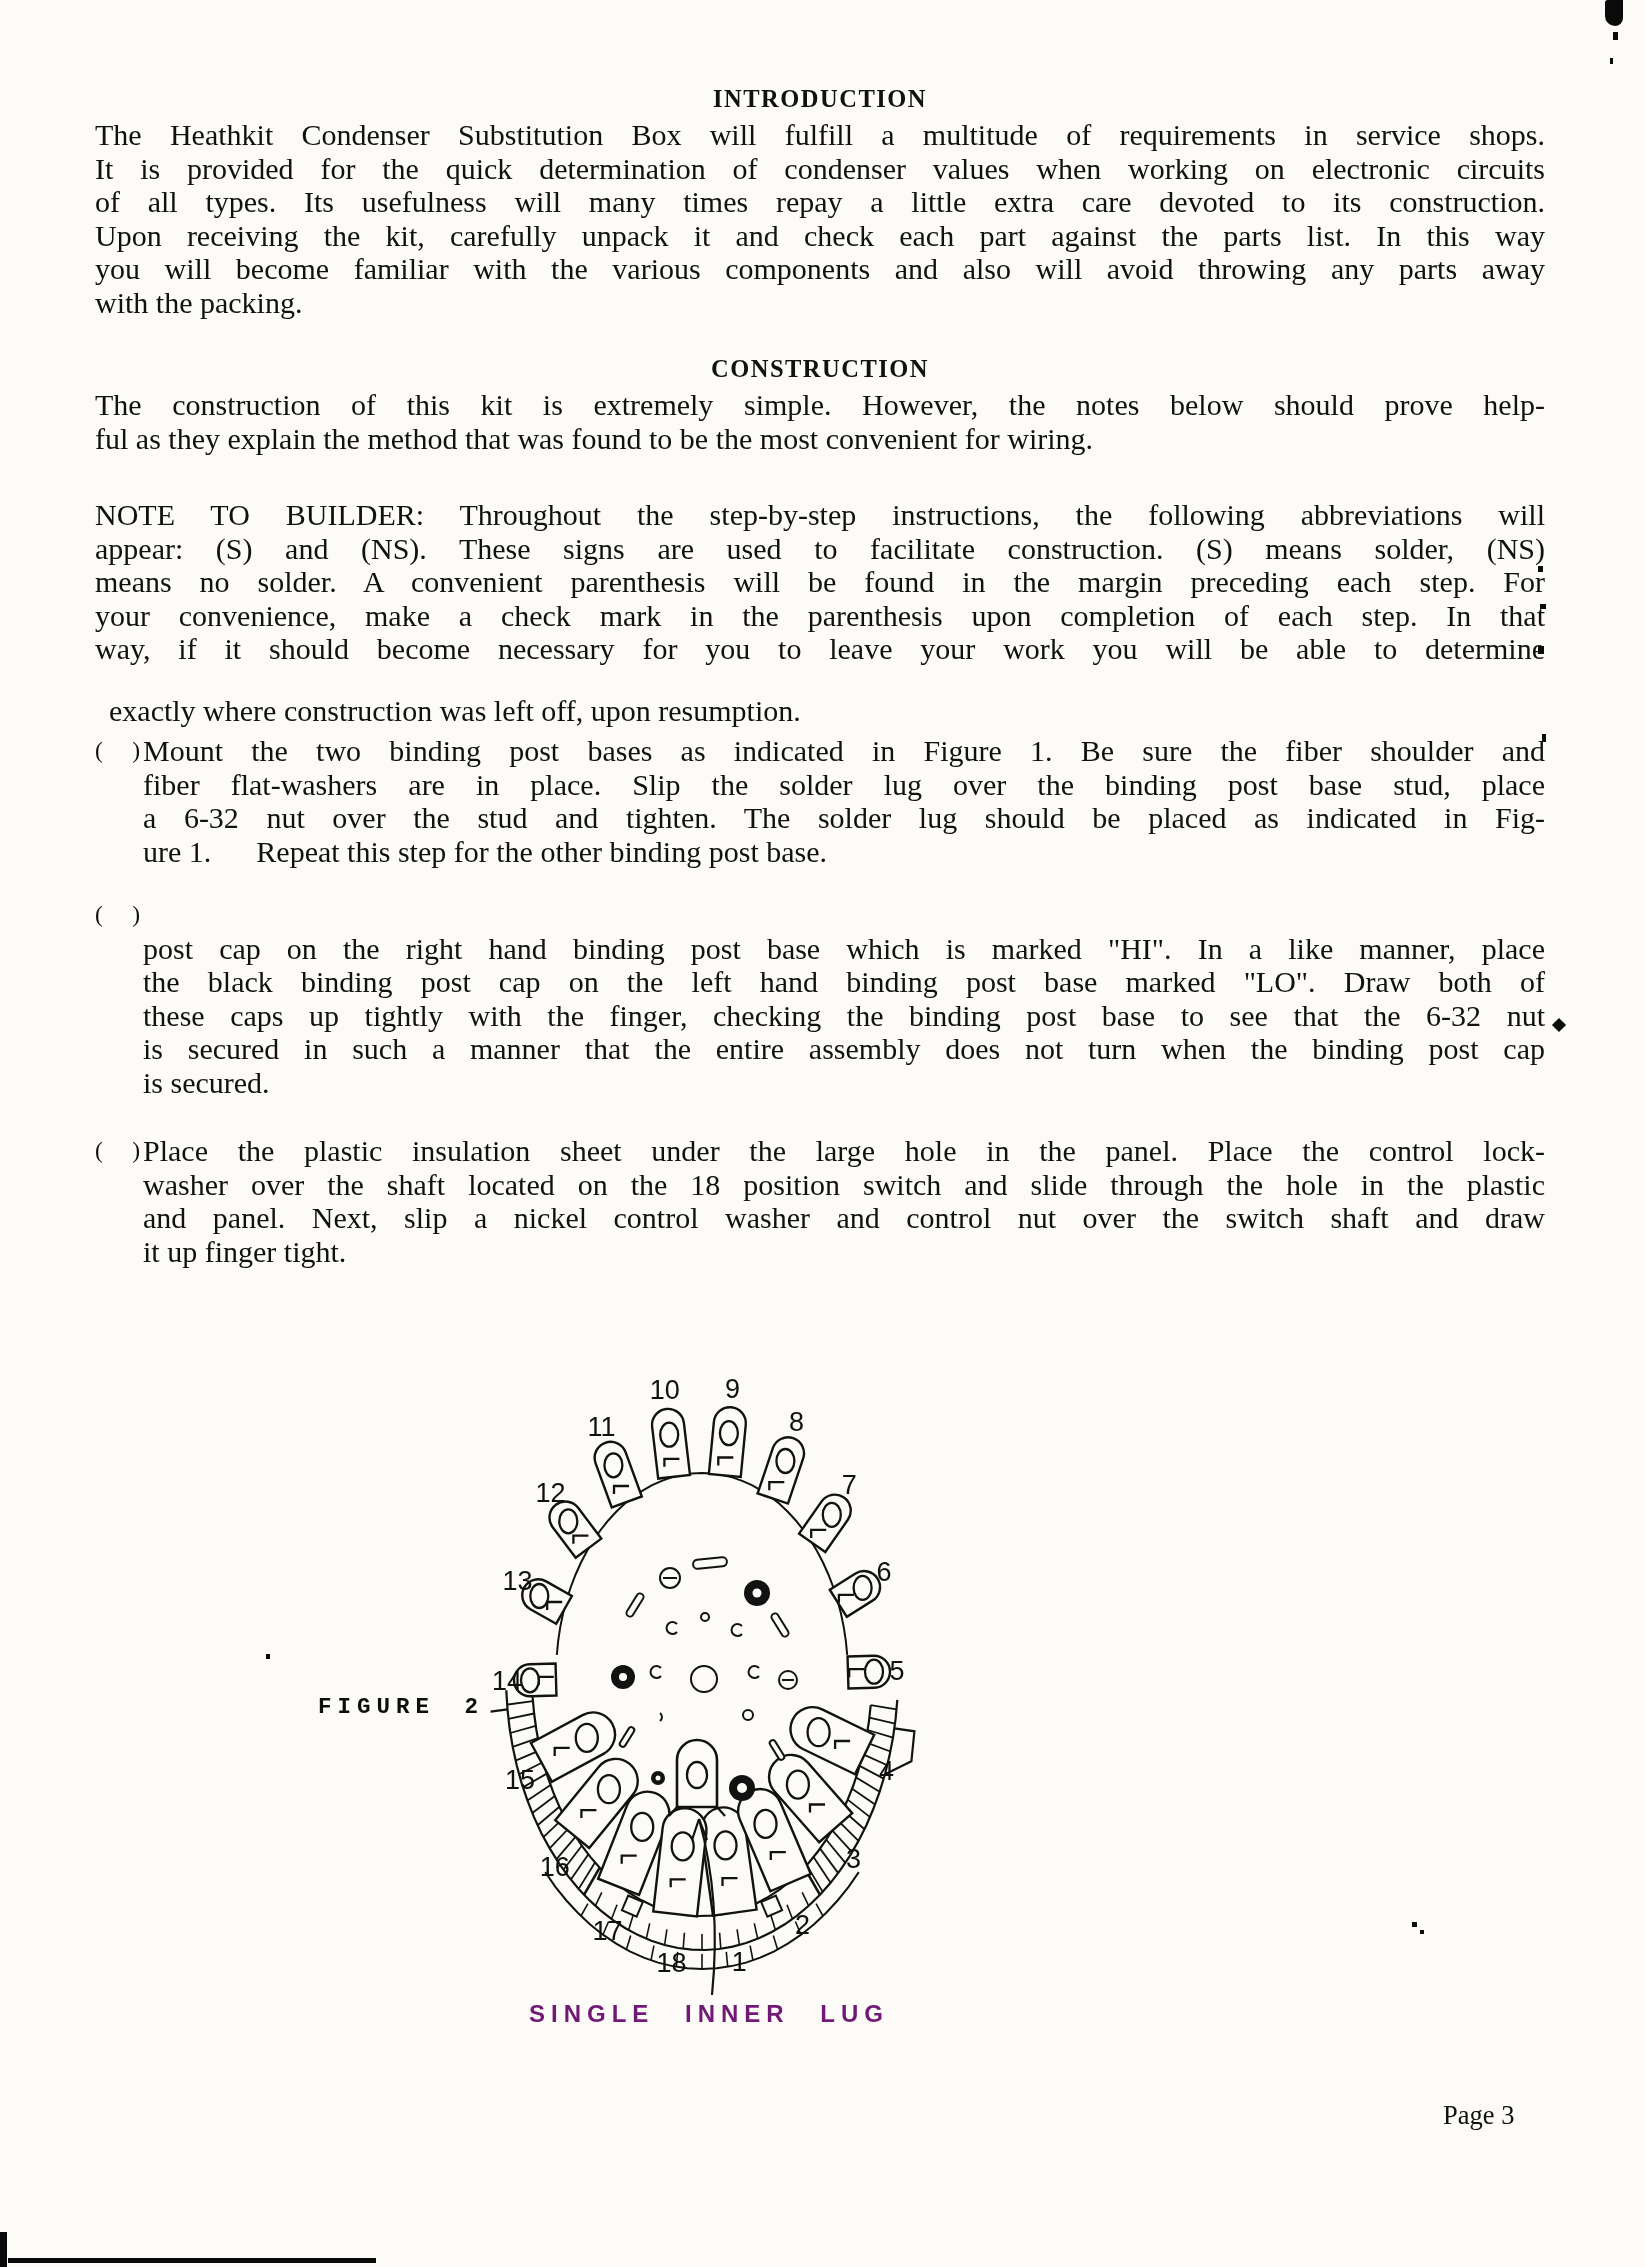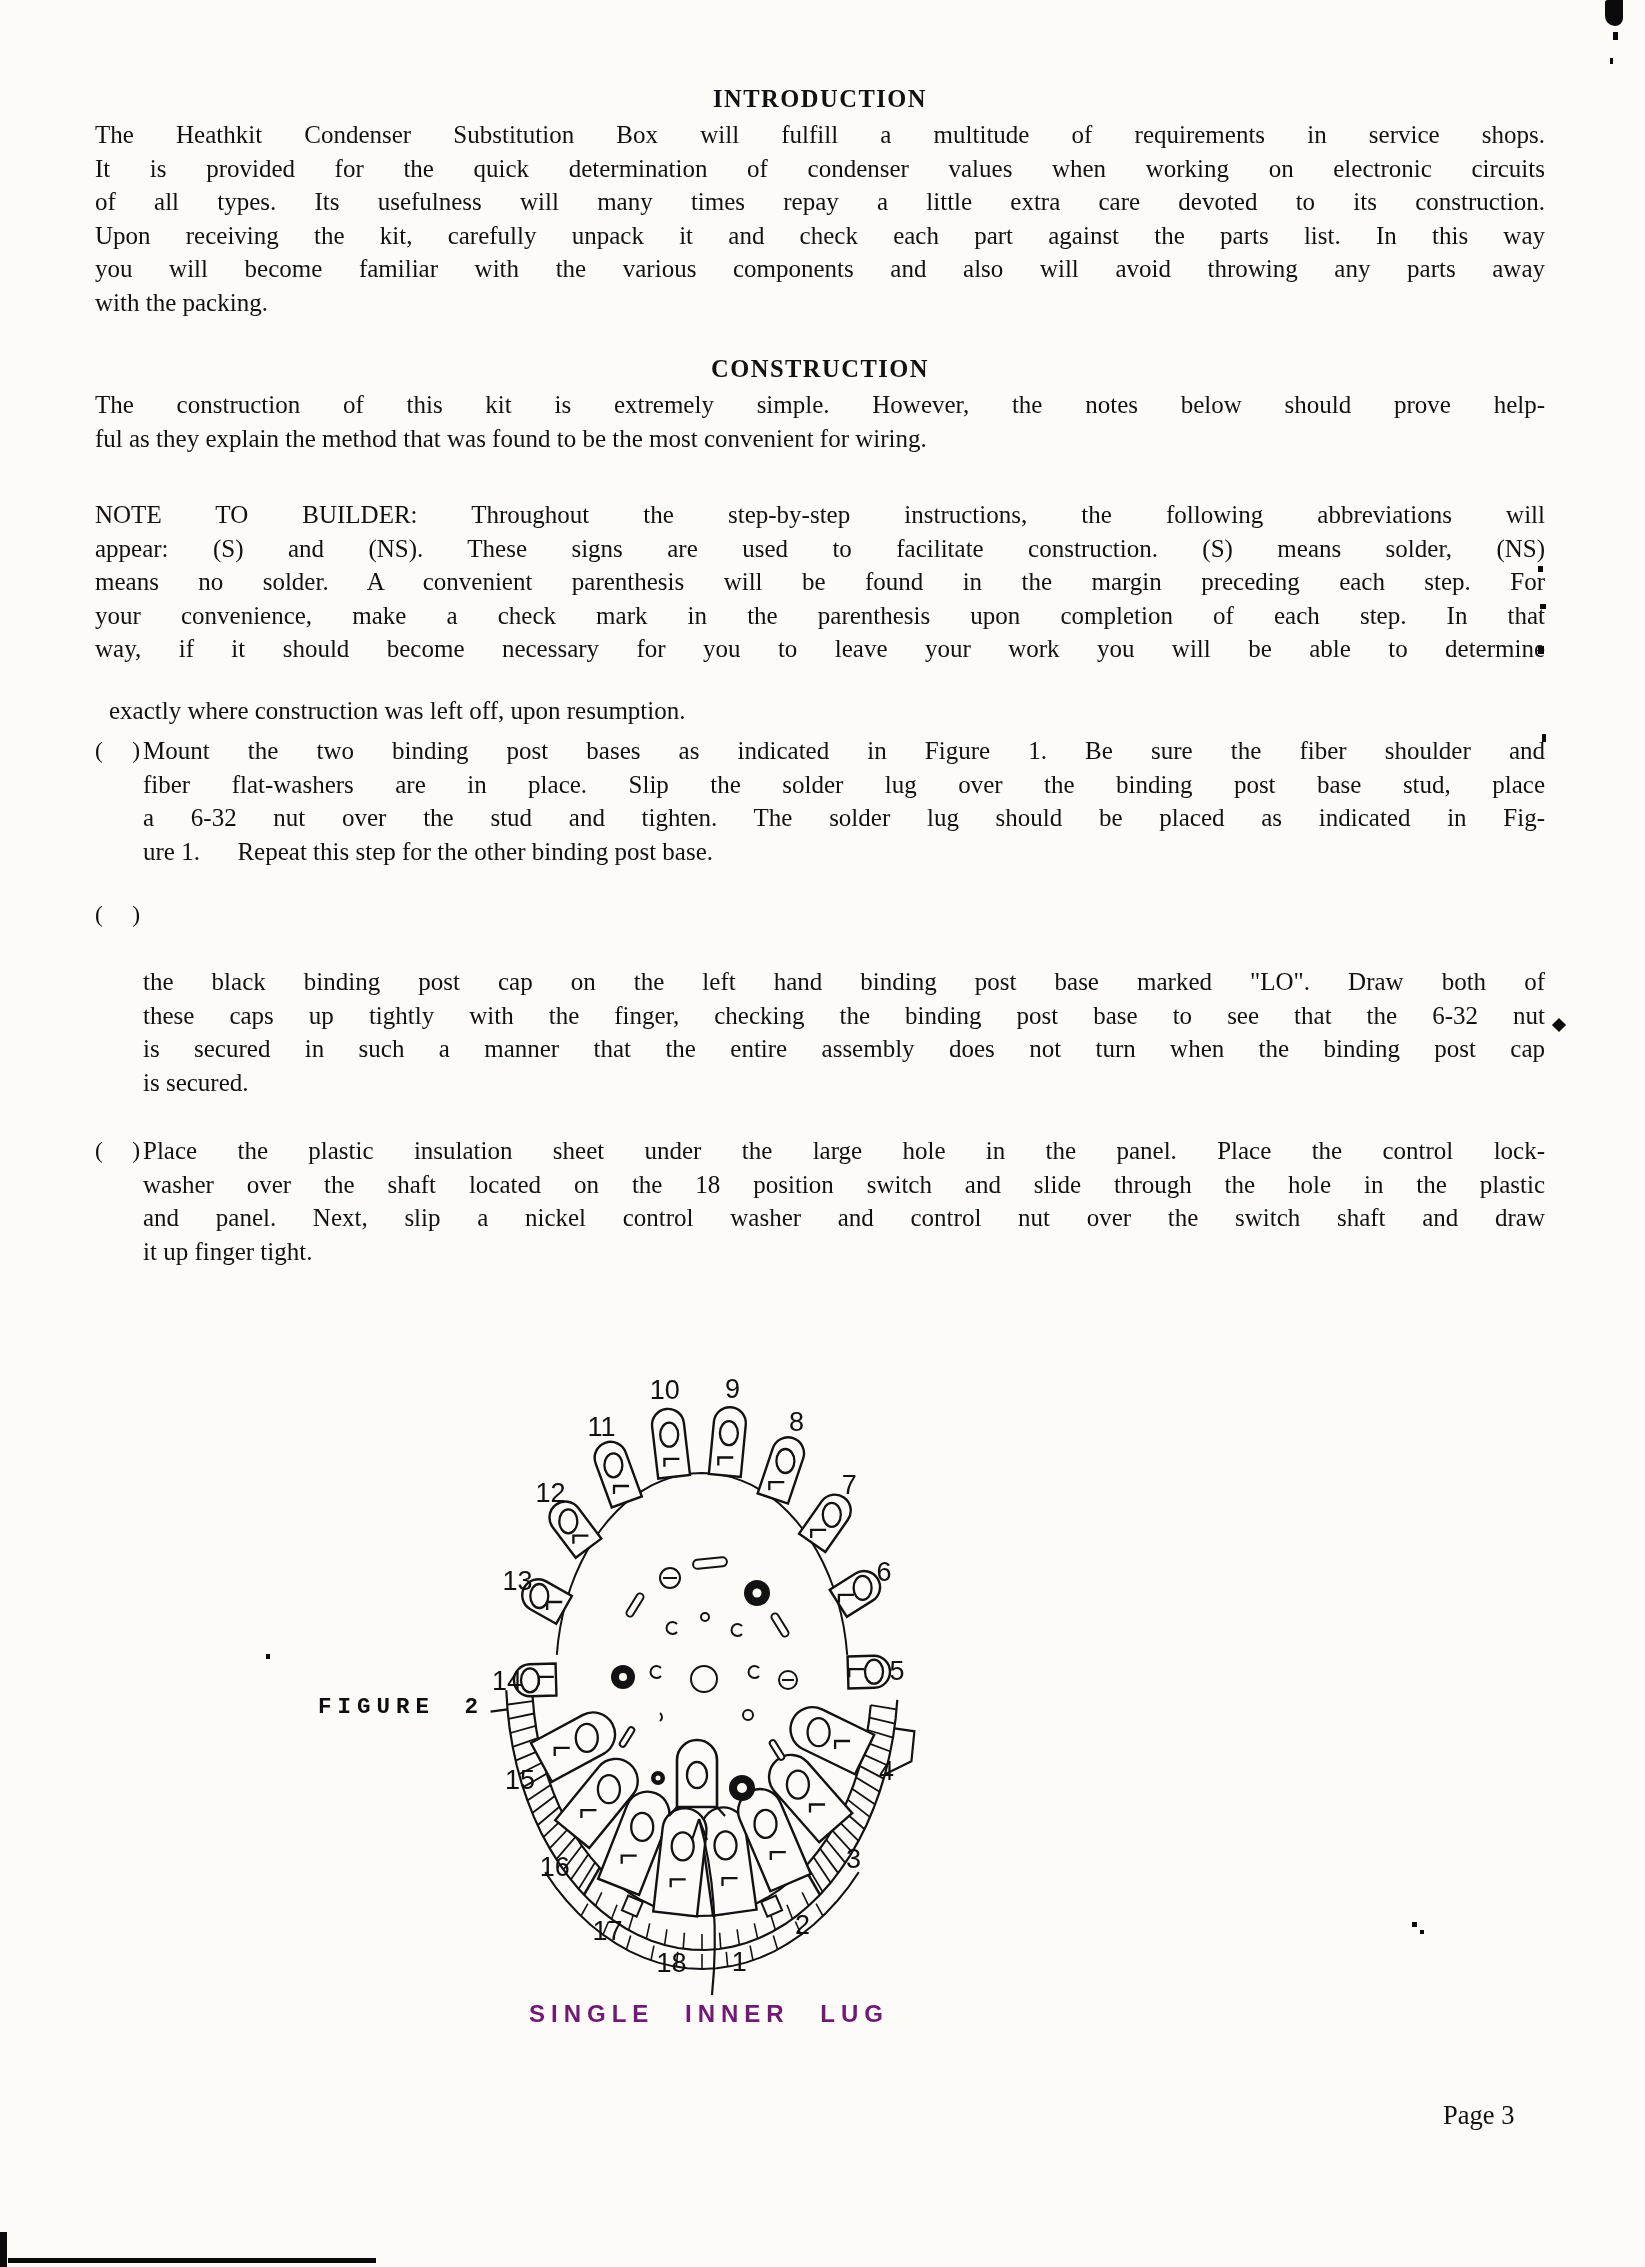--- a/index.html
+++ b/index.html
@@ -7,21 +7,21 @@
     width:1645px;height:2267px;position:relative;overflow:hidden;
     background:#fcfbf7;color:#111;
     font-family:"Liberation Serif", serif;
   }
   #doc{position:absolute;left:0;top:0;width:1645px;height:2267px;}
   .heading{
     position:absolute;left:95px;width:1450px;text-align:center;
     font-size:24.5px;font-weight:bold;letter-spacing:1.5px;line-height:34px;
   }
   .line{
-    position:absolute;height:34px;font-size:25px;line-height:33.6px;
+    position:absolute;height:34px;font-size:30px;line-height:33.6px;
     text-align:justify;text-align-last:justify;
   }
   .line.short{text-align-last:left;}
   .marker{position:absolute;font-size:23.5px;line-height:33.6px;letter-spacing:2px;}
   .figcap{
     position:absolute;left:318px;top:1694px;
     font-family:Liberation Mono, monospace;font-weight:bold;
     font-size:22.5px;letter-spacing:6px;word-spacing:10px;color:#0d0d0d;
   }
   .callout{
@@ -55,20 +55,21 @@
     <div class="line" style="top: 565.2px; left: 95px; width: 1450px;">means no solder. A convenient parenthesis will be found in the margin preceding each step. For</div>
     <div class="line" style="top: 598.8px; left: 95px; width: 1450px;">your convenience, make a check mark in the parenthesis upon completion of each step. In that</div>
     <div class="line" style="top: 632.4px; left: 95px; width: 1450px;">way, if it should become necessary for you to leave your work you will be able to determine</div>
     <div class="line short" style="top: 666px; left: 109px; width: 1450px; margin-top: 28px;">exactly where construction was left off, upon resumption.</div>
     <div class="marker" style="top: 734px; left: 95px;">(  )</div>
     <div class="line" style="top: 734px; left: 143px; width: 1402px;">Mount the two binding post bases as indicated in Figure 1. Be sure the fiber shoulder and</div>
     <div class="line" style="top: 767.6px; left: 143px; width: 1402px;">fiber flat-washers are in place. Slip the solder lug over the binding post base stud, place</div>
     <div class="line" style="top: 801.2px; left: 143px; width: 1402px;">a 6-32 nut over the stud and tighten. The solder lug should be placed as indicated in Fig-</div>
     <div class="line short" style="top: 834.8px; left: 143px; width: 1402px;">ure 1.&nbsp;&nbsp;&nbsp;&nbsp;&nbsp; Repeat this step for the other binding post base.</div>
     <div class="marker" style="top: 898px; left: 95px;">(  )</div>
+    <div class="line" style="top: 931.6px; left: 143px; width: 1402px;">post cap on the right hand binding post base which is marked "HI". In a like manner, place</div>
     <div class="line" style="top: 965.2px; left: 143px; width: 1402px;">the black binding post cap on the left hand binding post base marked "LO". Draw both of</div>
     <div class="line" style="top: 998.8px; left: 143px; width: 1402px;">these caps up tightly with the finger, checking the binding post base to see that the 6-32 nut</div>
     <div class="line" style="top: 1032.4px; left: 143px; width: 1402px;">is secured in such a manner that the entire assembly does not turn when the binding post cap</div>
     <div class="line short" style="top: 1066px; left: 143px; width: 1402px;">is secured.</div>
     <div class="marker" style="top: 1134px; left: 95px;">(  )</div>
     <div class="line" style="top: 1134px; left: 143px; width: 1402px;">Place the plastic insulation sheet under the large hole in the panel. Place the control lock-</div>
     <div class="line" style="top: 1167.6px; left: 143px; width: 1402px;">washer over the shaft located on the 18 position switch and slide through the hole in the plastic</div>
     <div class="line" style="top: 1201.2px; left: 143px; width: 1402px;">and panel. Next, slip a nickel control washer and control nut over the switch shaft and draw</div>
     <div class="line short" style="top: 1234.8px; left: 143px; width: 1402px;">it up finger tight.</div>
   </main>

